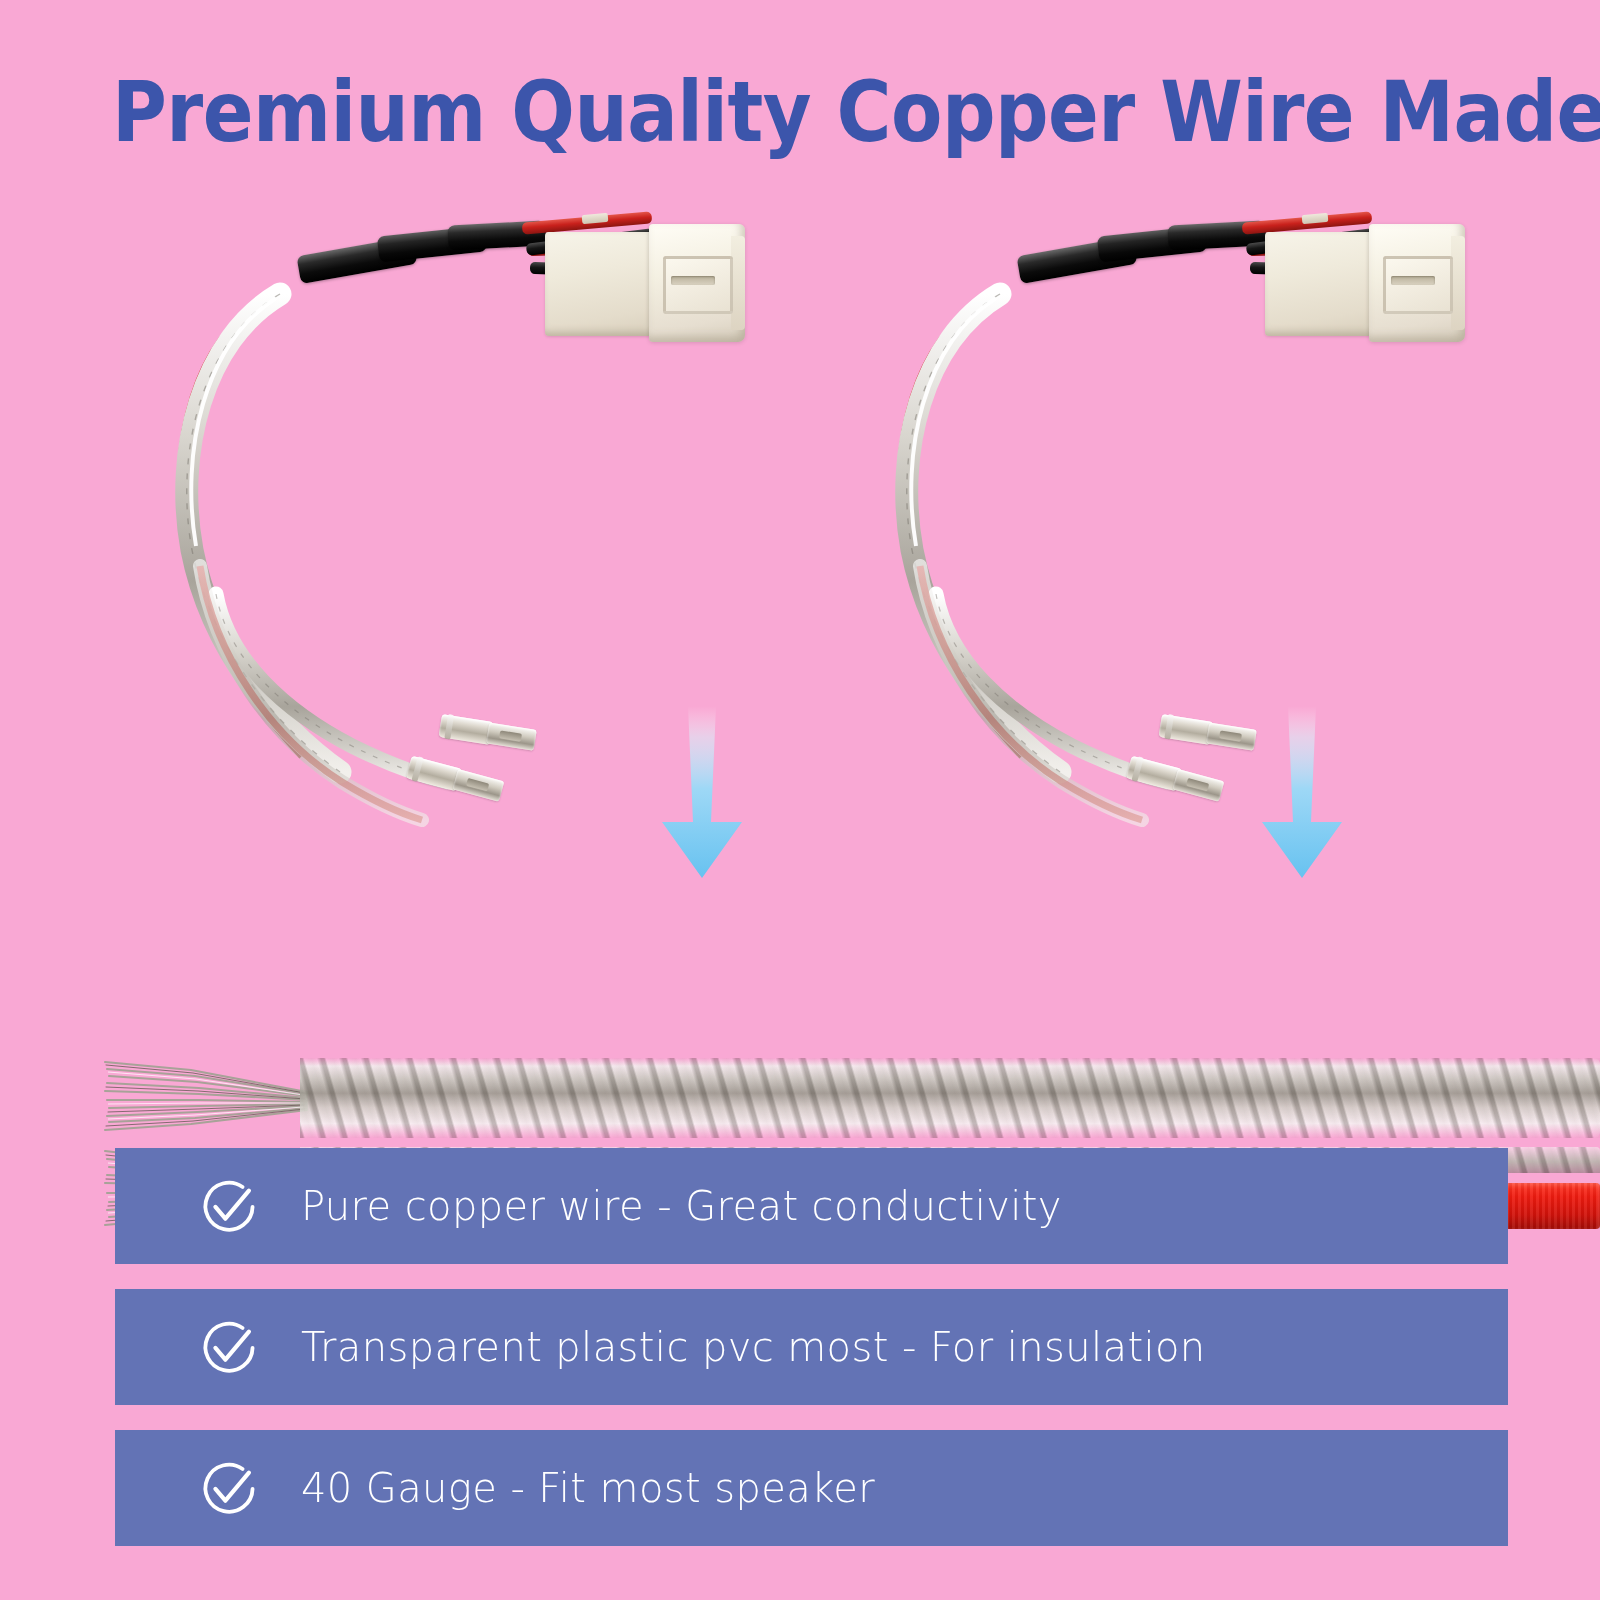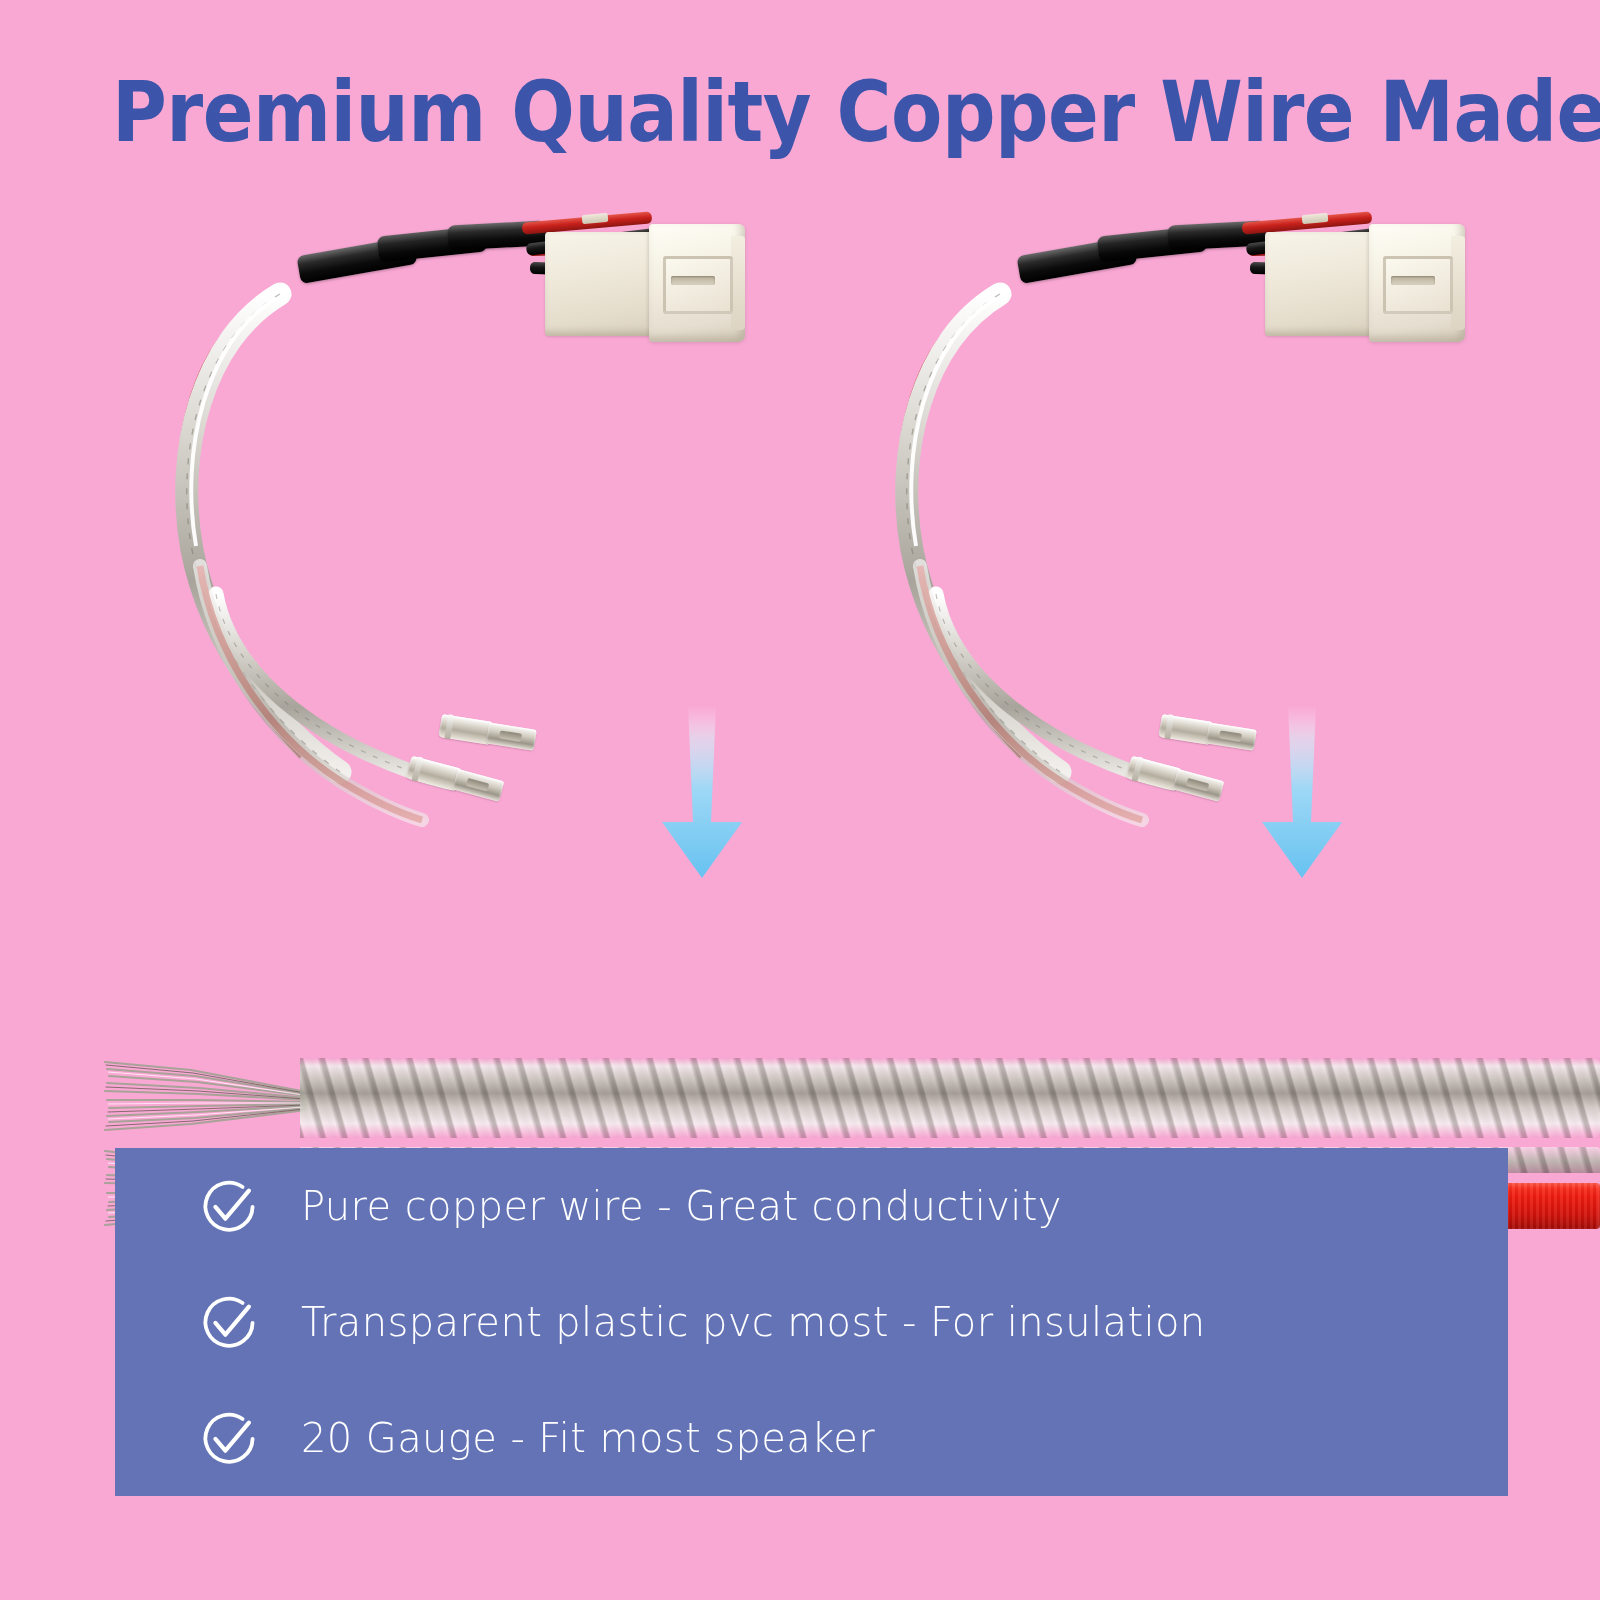--- a/index.html
+++ b/index.html
@@ -155,20 +155,21 @@
       linear-gradient(180deg,rgba(255,255,255,.5),rgba(190,186,178,.9) 55%,rgba(120,116,108,.5));
     border-radius:0 4px 0 0;
   }
 
   
   .bars{position:absolute;left:115px;top:1148px;width:1393px;}
   .bar{
     position:relative;height:116px;width:1393px;
     background:#6373b5;
     display:flex;align-items:center;
+    margin-bottom:25px;
   }
   .bar .ck{width:58px;height:58px;margin-left:85px;flex:0 0 auto;}
   .bar .txt{
     margin-left:43px;
     color:#ffffff;
     font-family:"DejaVu Sans","Liberation Sans",sans-serif;
     font-weight:300;
     font-size:40px;
     line-height:48px;
     letter-spacing:.4px;
@@ -413,17 +414,17 @@
         <path d="M17 33 L28 46 L54 15" fill="none" stroke="#ffffff" stroke-width="4.6" stroke-linecap="round" stroke-linejoin="round"></path>
       </svg>
       <div class="txt">Transparent plastic pvc most - For insulation</div>
     </div>
 
     <div class="bar">
       <svg class="ck" viewBox="0 0 64 64">
         <path d="M47 11 A26 26 0 1 0 58 33" fill="none" stroke="#ffffff" stroke-width="4.2" stroke-linecap="round"></path>
         <path d="M17 33 L28 46 L54 15" fill="none" stroke="#ffffff" stroke-width="4.6" stroke-linecap="round" stroke-linejoin="round"></path>
       </svg>
-      <div class="txt">20 Gauge - Fit most speaker</div>
+      <div class="txt">40 Gauge - Fit most speaker</div>
     </div>
   </div>
 
 </div>
 
 </body></html>

